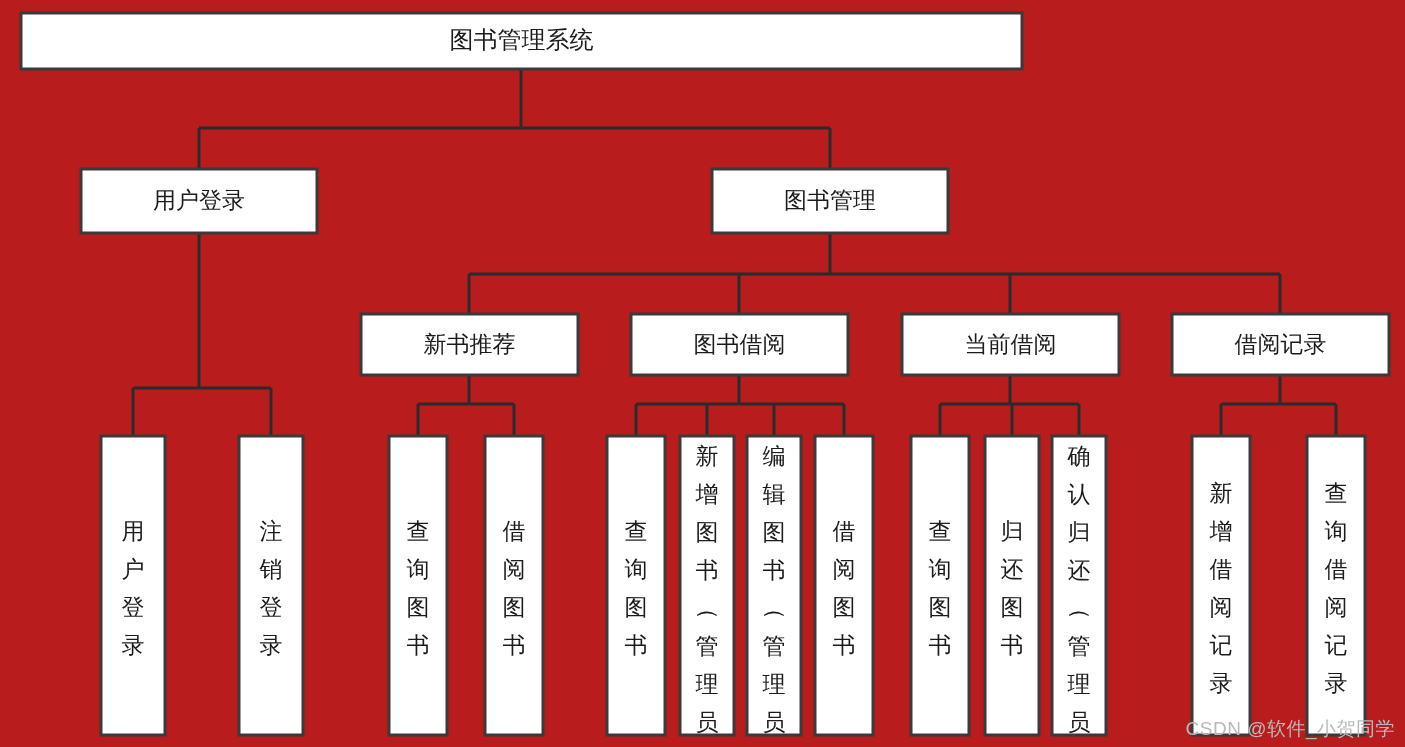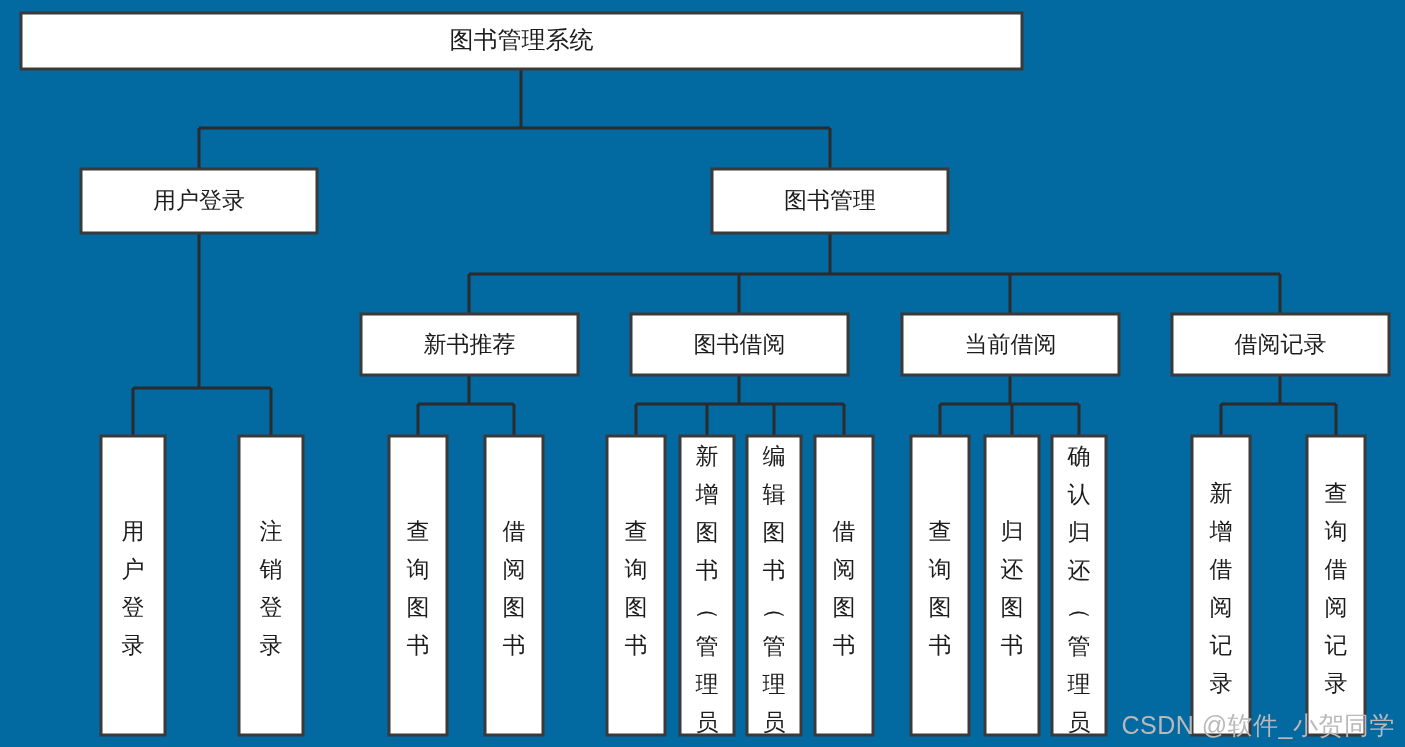--- a/index.html
+++ b/index.html
@@ -7,21 +7,21 @@
     padding: 0;
     background: #ffffff;
   }
   body {
     font-family: "Liberation Sans", "DejaVu Sans", sans-serif;
   }
   #diagram-root {
     position: relative;
     width: 1405px;
     height: 747px;
-    background: #0369a1;
+    background: #b91c1c;
     overflow: hidden;
   }
   svg#flow {
     position: absolute;
     left: 0;
     top: 0;
     width: 1405px;
     height: 747px;
   }
   .node-rect {
@@ -48,21 +48,21 @@
   .conn {
     stroke: #2b2b2b;
     stroke-width: 3;
     fill: none;
   }
   .watermark {
     position: absolute;
     right: 10px;
     bottom: 5px;
     font-family: "Liberation Sans", "DejaVu Sans", sans-serif;
-    font-size: 25px;
+    font-size: 19px;
     color: #b9b9b9;
     white-space: nowrap;
     letter-spacing: 0.5px;
   }
 </style>
 </head>
 <body>
 
 <div id="diagram-root">
 

